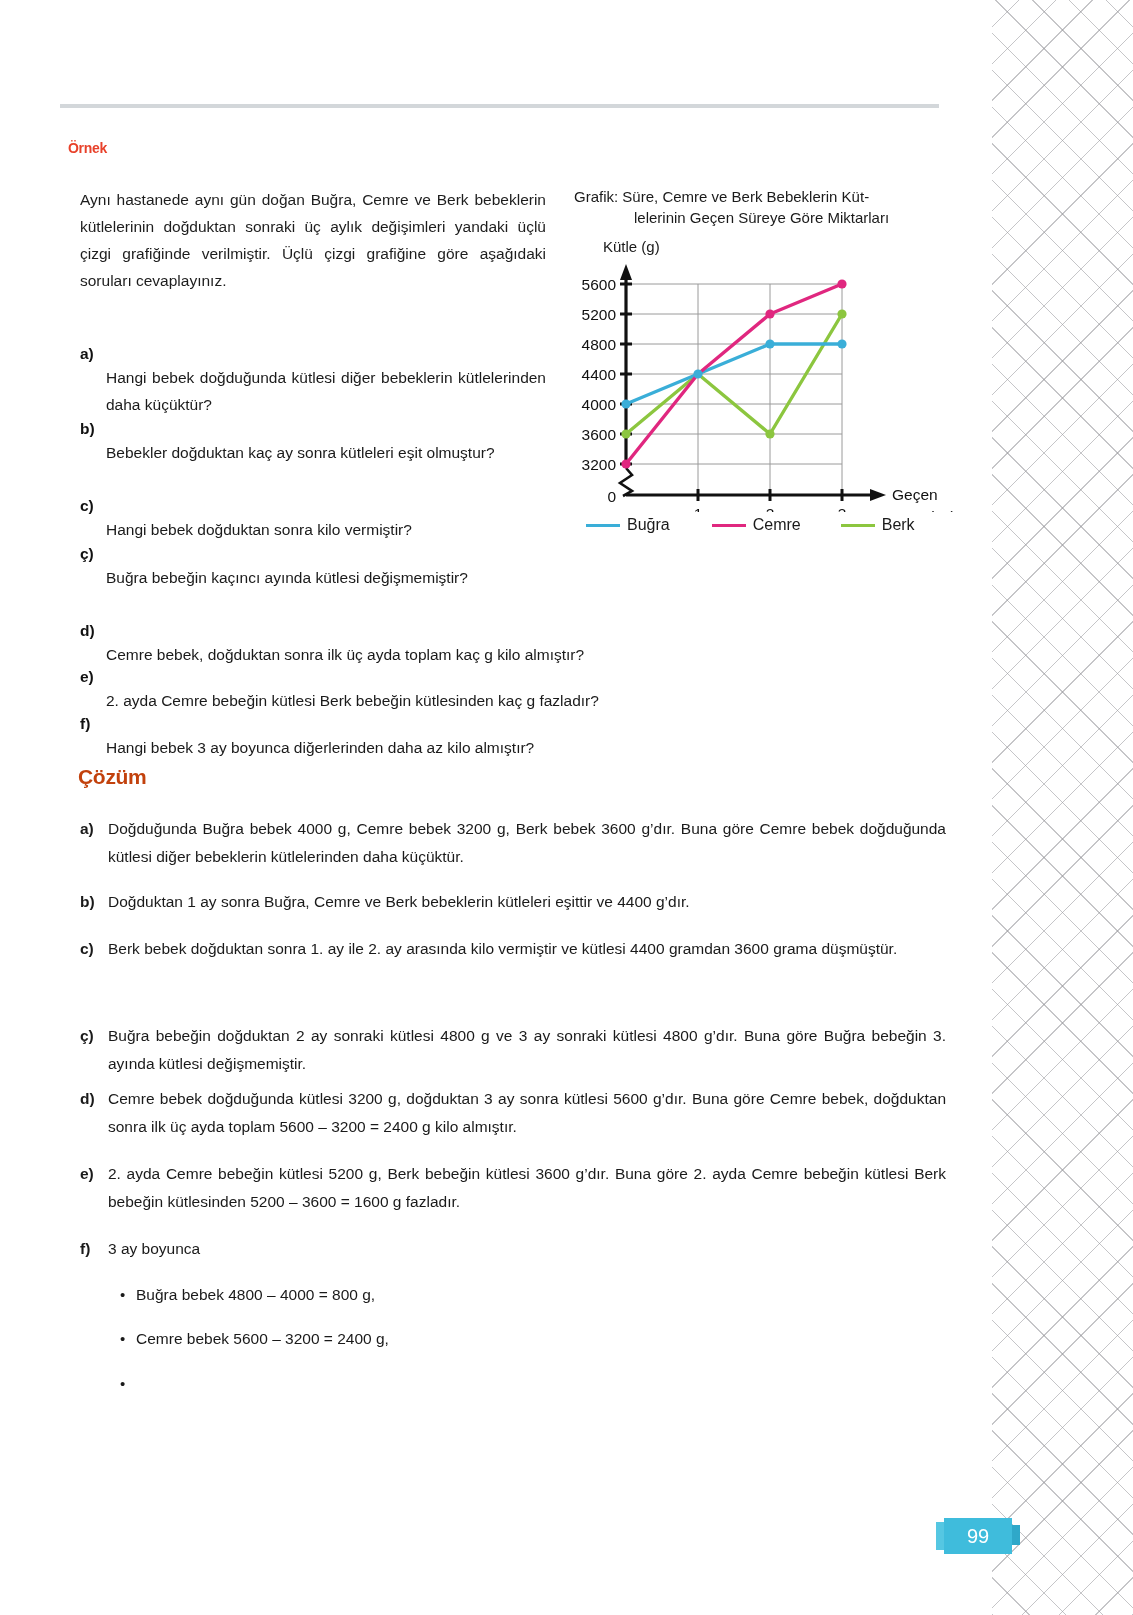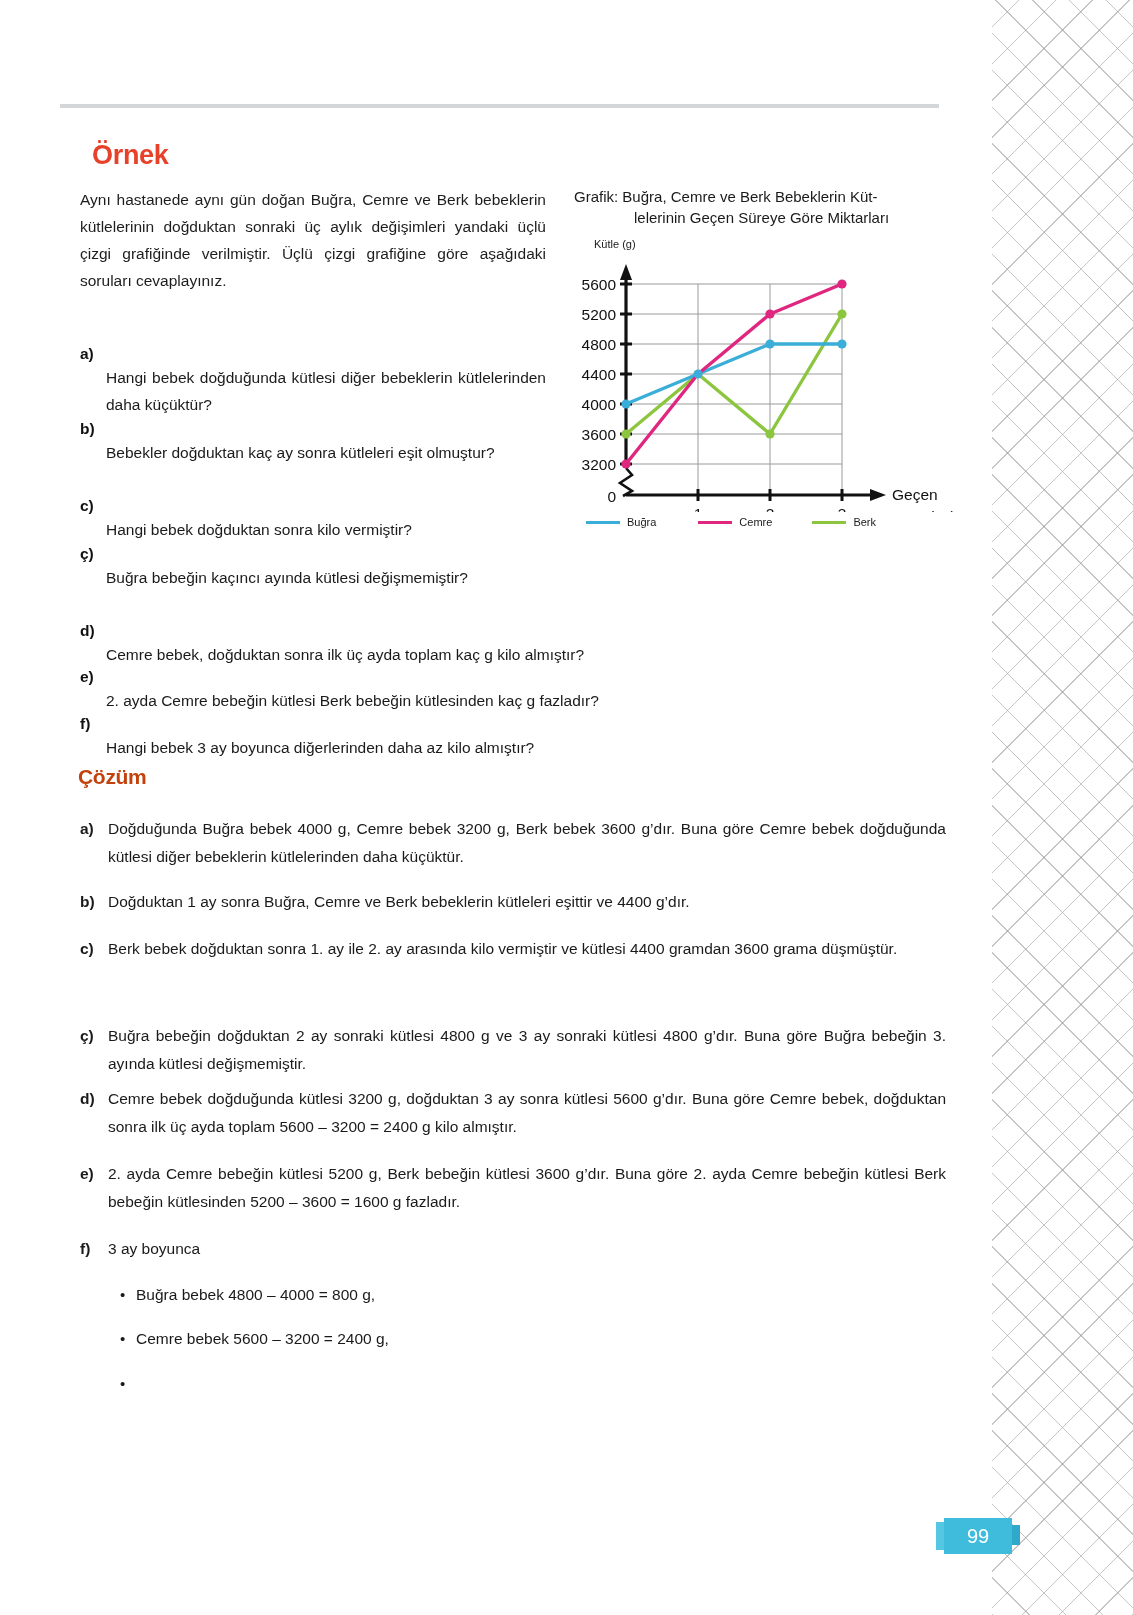--- a/index.html
+++ b/index.html
@@ -45,23 +45,23 @@
     position: absolute;
     left: 0;
     top: 0;
     width: 992px;
     height: 1615px;
   }
 
   
   .label-ornek {
     position: absolute;
-    left: 92px;
+    left: 68px;
     top: 140px;
-    font-size: 27px;
+    font-size: 14px;
     font-weight: bold;
     color: #e8412a;
     letter-spacing: -0.3px;
   }
   .label-cozum {
     position: absolute;
     left: 78px;
     top: 765px;
     font-size: 21px;
     font-weight: bold;
@@ -174,37 +174,37 @@
     top: 0;
     width: 400px;
     font-size: 15px;
     line-height: 21px;
   }
   #chart-title .strong { font-weight: normal; }
   #chart-title .l2 { display: block; padding-left: 60px; }
 
   #chart-ylabel {
     position: absolute;
-    left: 20px;
+    left: 29px;
     top: 52px;
-    font-size: 11px;
+    font-size: 15px;
   }
   #chart-svg {
     position: absolute;
     left: 0;
     top: 76px;
   }
   #chart-legend {
     position: absolute;
     left: 12px;
     top: 330px;
     width: 390px;
     display: flex;
     align-items: center;
-    font-size: 11px;
+    font-size: 16px;
   }
   .leg-item { display: flex; align-items: center; }
   .leg-line {
     display: inline-block;
     width: 34px;
     height: 3px;
     margin-right: 7px;
   }
   .leg-gap1 { width: 42px; }
   .leg-gap2 { width: 40px; }
@@ -366,21 +366,21 @@
 
     <div class="bullet-row" style="top:1370px;">
       <span class="bullet-dot">•</span>
     </div>
 
 
     <div id="chart-block">
 
       <div id="chart-title">
         <span class="strong">Grafik:</span>
-        <span>Buğra, Cemre ve Berk Bebeklerin Küt-</span>
+        <span>Süre, Cemre ve Berk Bebeklerin Küt-</span>
         <span class="l2">lelerinin Geçen Süreye Göre Miktarları</span>
       </div>
 
       <div id="chart-ylabel">Kütle (g)</div>
 
       <svg id="chart-svg" width="400" height="250" viewBox="0 0 400 250">
 
         <g stroke="#9a9a9a" stroke-width="1">
           <line x1="52" y1="22" x2="268" y2="22"></line>
           <line x1="52" y1="52" x2="268" y2="52"></line>

